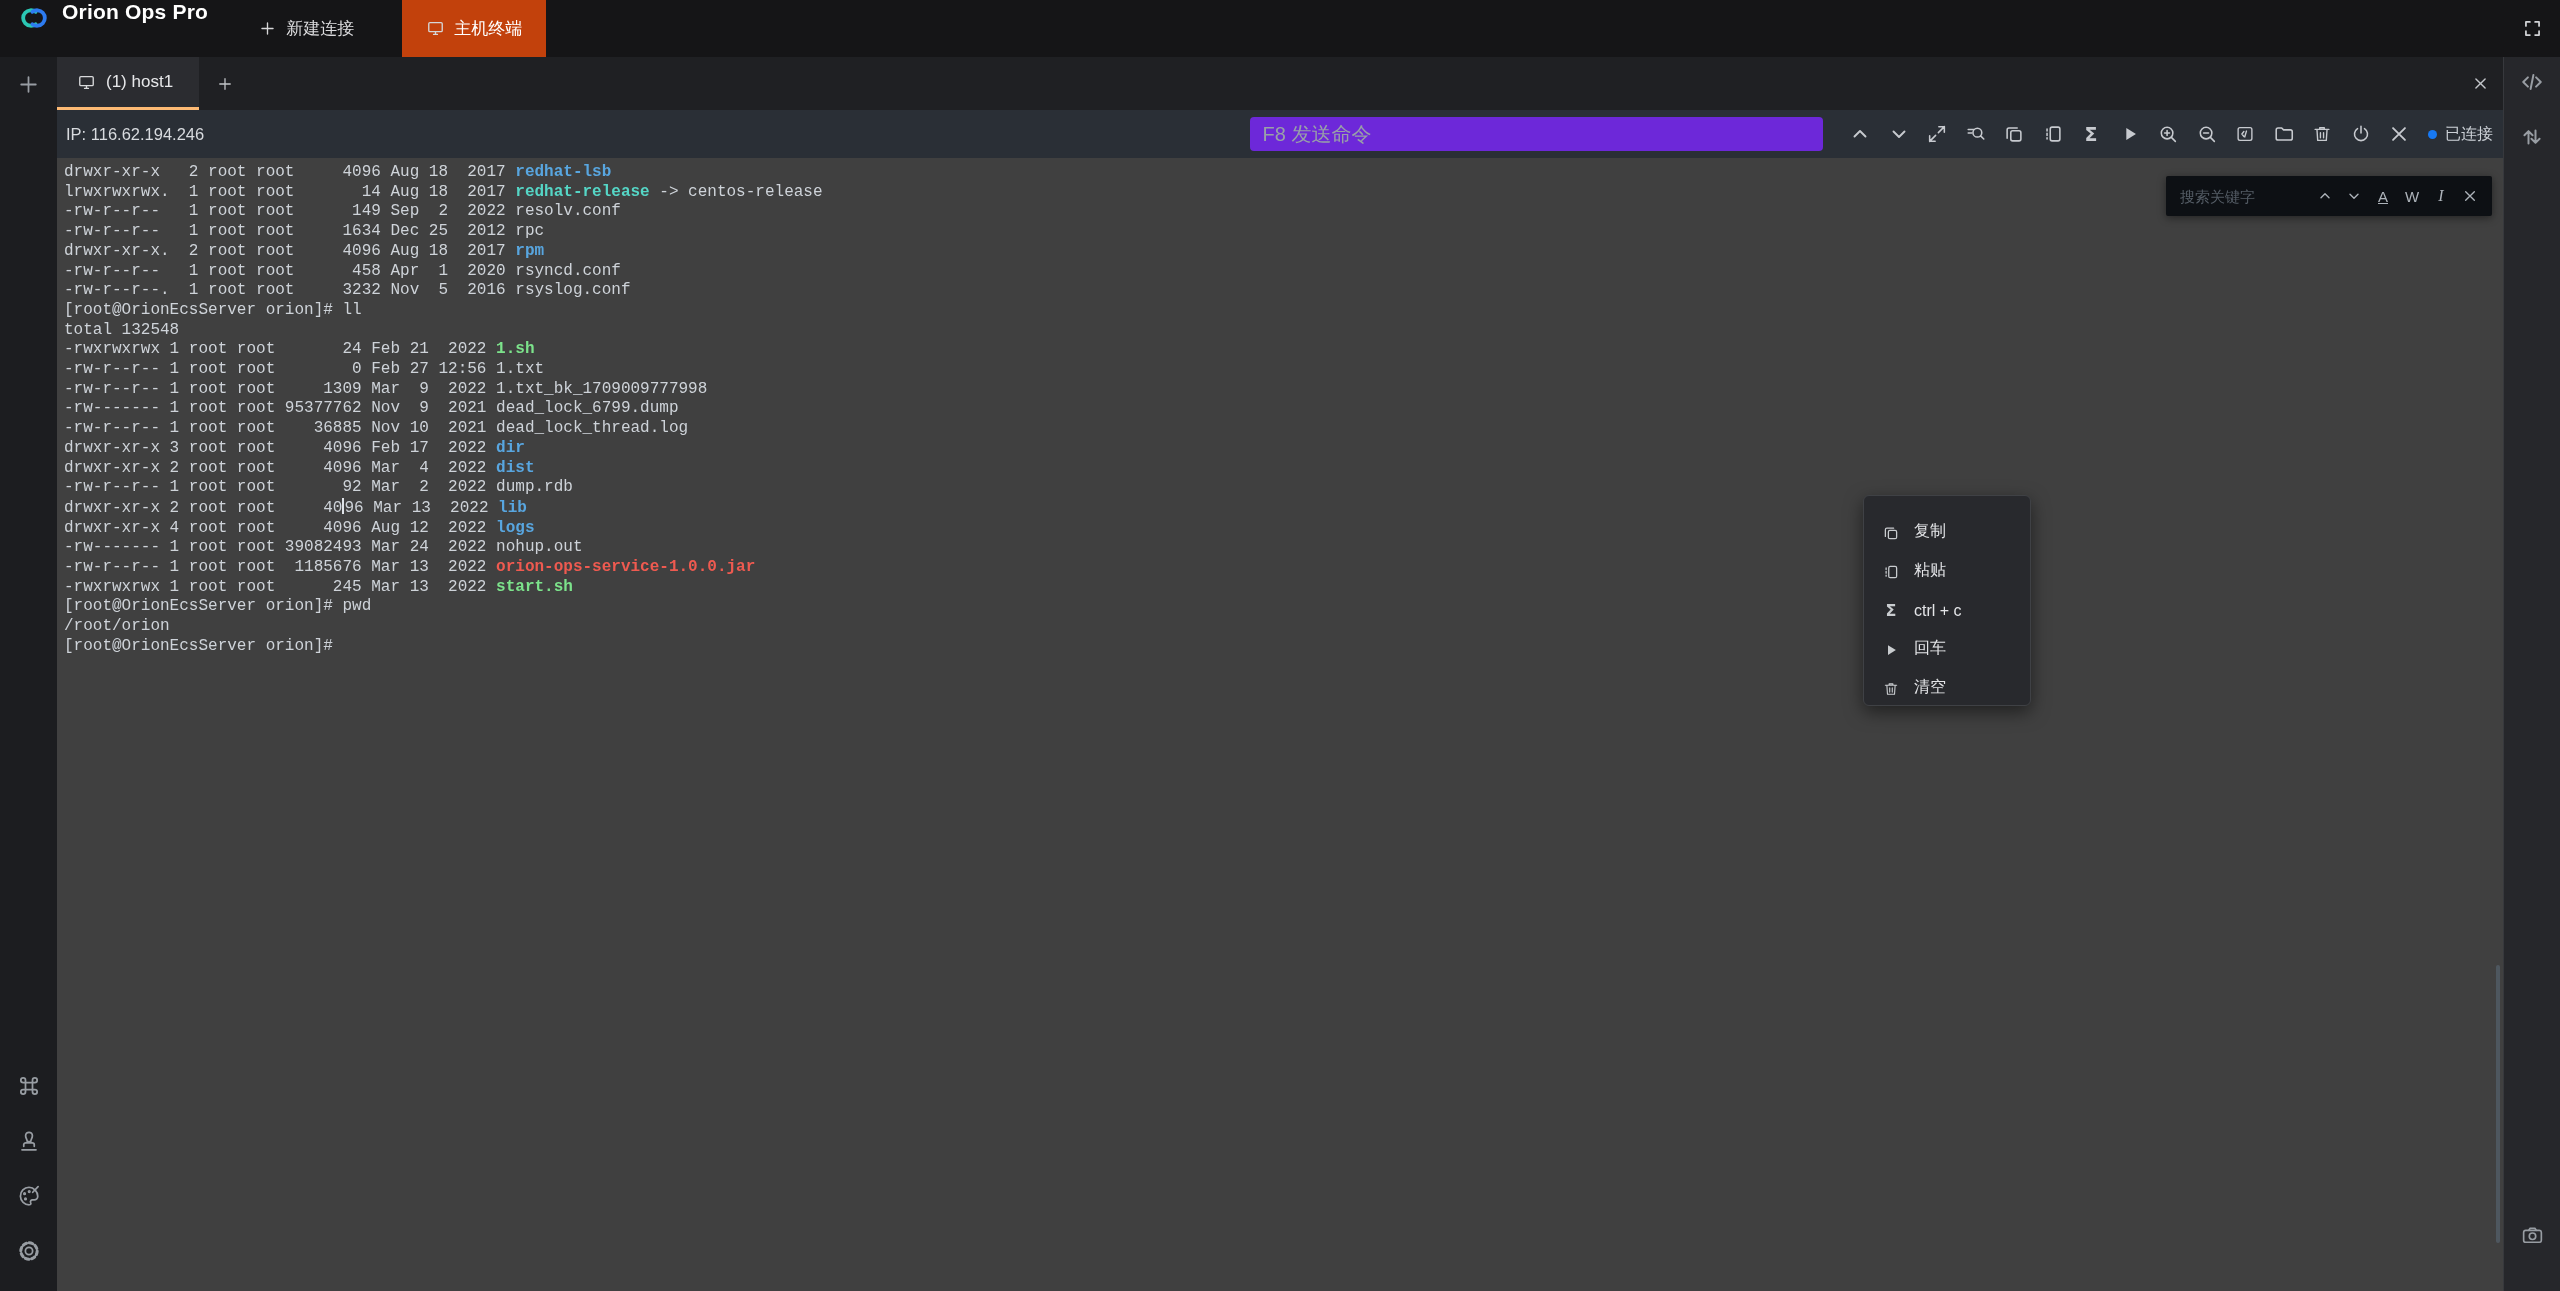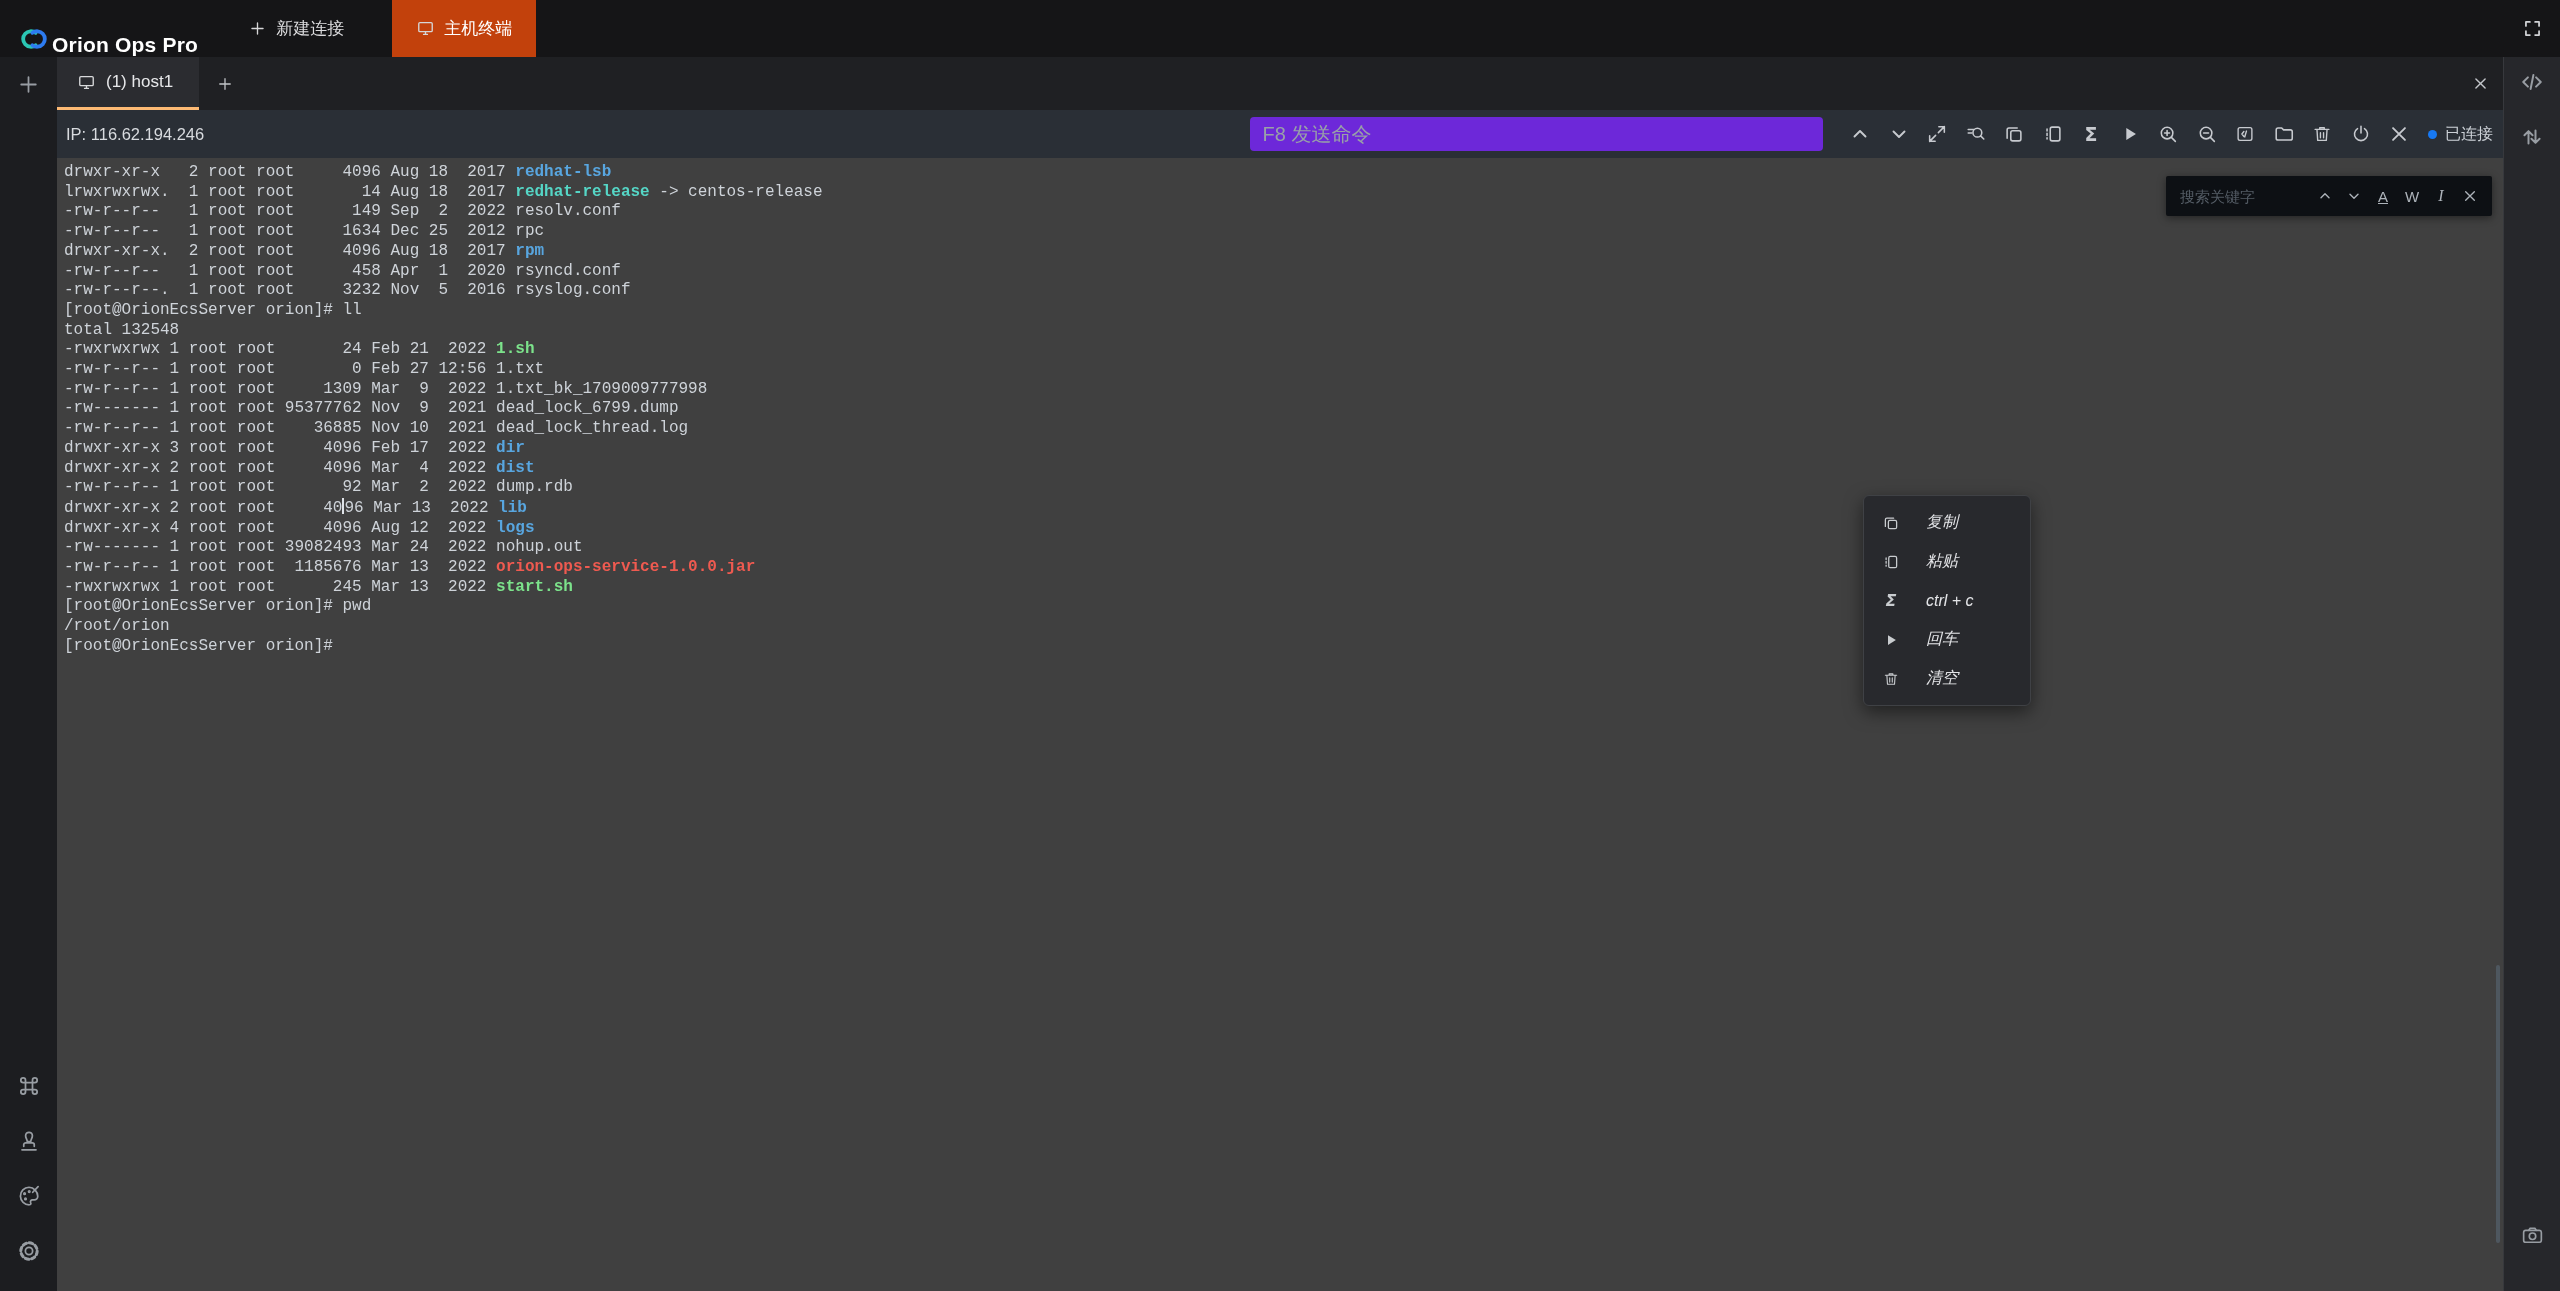--- a/index.html
+++ b/index.html
@@ -1,21 +1,21 @@
 <!DOCTYPE html>
 <html><head>
 <meta charset="utf-8">
 <style>
   * { margin:0; padding:0; box-sizing:border-box; }
   html,body { width:2560px; height:1291px; overflow:hidden; background:#151517; font-family:"Liberation Sans", sans-serif; }
   .app { position:relative; width:2560px; height:1291px; display:flex; flex-direction:column; }
 
   
   .topbar { height:57px; background:#151517; display:flex; align-items:stretch; flex:0 0 auto; position:relative; z-index:3; }
-  .brand { display:flex; align-items:flex-end; padding:0 26px 0 16px; }
+  .brand { display:flex; align-items:flex-start; gap:10px; padding:0 26px 0 16px; }
   .brand-logo { width:36px; height:36px; }
   .brand-title { color:#ffffff; font-size:21px; font-weight:bold; letter-spacing:.2px; white-space:nowrap; }
   .topnav { display:flex; align-items:stretch; }
   .topnav-item { display:flex; align-items:center; gap:9px; padding:0 24px; color:#dcdcde; font-size:17px; cursor:pointer; white-space:nowrap; }
   .topnav-item.active { background:#c2410c; color:#ffffff;margin-left:24px; }
   .topnav-item .icon { width:19px; height:19px; color:#d6d6d8; }
   .topbar-spacer { flex:1; }
   .winbtn { display:flex; align-items:center; justify-content:center; width:56px; color:#d2d4d7; cursor:pointer; }
   .winbtn .icon { width:21px; height:21px; }
 
@@ -69,21 +69,21 @@
   .search-input { flex:1; min-width:0; background:transparent; border:none; outline:none; color:#cfd4da; font-size:15px; font-family:"Liberation Sans",sans-serif; }
   .search-input::placeholder { color:#545c65; }
   .search-btn { width:20px; height:20px; margin-left:9px; display:flex; align-items:center; justify-content:center; color:#adb3ba; cursor:pointer; flex:0 0 auto; }
   .search-btn .icon { width:16px; height:16px; display:flex; align-items:center; justify-content:center; }
   .glyph-btn { font-size:15px; color:#adb3ba; font-family:"Liberation Sans",sans-serif; }
   .glyph-u { text-decoration:underline; }
   .glyph-i { font-style:italic; font-family:"Liberation Serif",serif; font-size:16px; }
 
   
   .ctx-menu { position:absolute; left:1863px; top:495px; width:168px; background:#28292d; border:1px solid #3f4145; border-radius:6px; box-shadow:0 6px 18px rgba(0,0,0,.5); padding:7px 0; z-index:10; }
-  .ctx-item { height:39px; display:flex; align-items:center; gap:26px; padding:0 18px; color:#e4e5e8; font-size:16px; cursor:pointer; white-space:nowrap;font-style:italic; }
+  .ctx-item { height:39px; display:flex; align-items:flex-end; gap:14px; padding:0 18px; color:#e4e5e8; font-size:16px; cursor:pointer; white-space:nowrap; }
   .ctx-item .icon { width:18px; height:18px; color:#c9cccf; display:flex; align-items:center; justify-content:center; flex:0 0 auto; }
   .ctx-item .txt-icon { font-size:16px; }
 
   
   .watermarks { position:absolute; inset:0; overflow:hidden; pointer-events:none; z-index:1; }
   .wm { position:absolute; color:rgba(195,205,215,0.05); font-size:38px; transform:rotate(-19deg); font-family:"Liberation Sans",sans-serif; white-space:nowrap; }
 
   .icon svg { width:100%; height:100%; display:block; }
 </style>
 </head>

